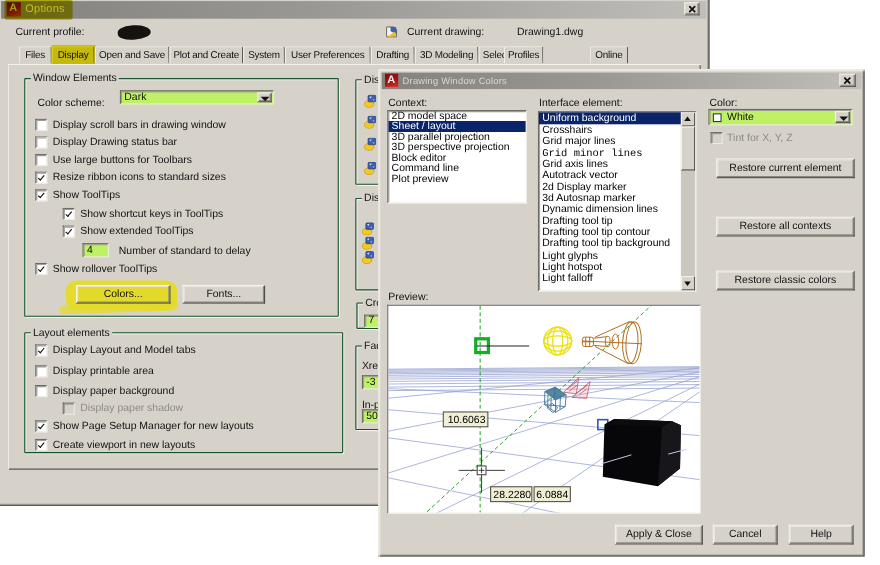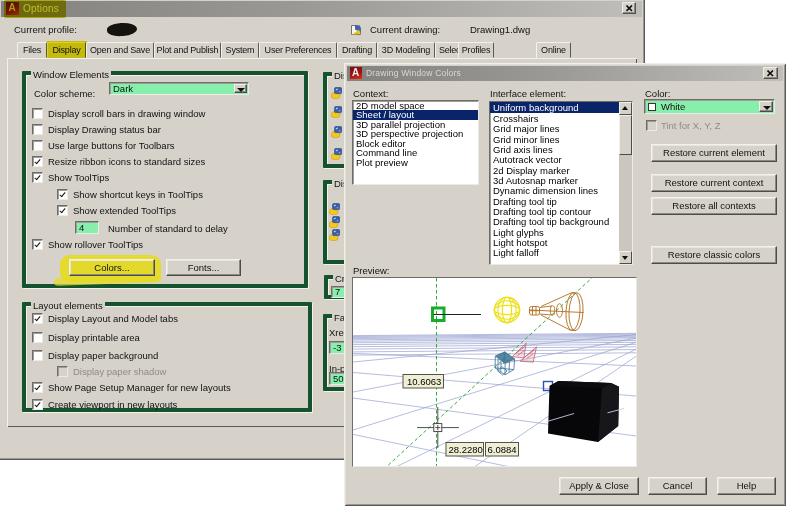--- a/index.html
+++ b/index.html
@@ -11,38 +11,38 @@
   .dlg { position:absolute; background:#d6d2ca;
     box-shadow: inset 1px 1px 0 #f2efe9, inset -1px -1px 0 #5a5a55,
                 inset 2px 2px 0 #e2ded6, inset -2px -2px 0 #989890; }
   .tbar { position:absolute; left:3px; right:3px; top:3px; height:15px;
     background:linear-gradient(90deg,#84827e 0%, #9a9894 45%, #c0beba 100%); }
   .tbar .ttext { position:absolute; left:20px; top:2px; font-size:10px; color:#e9e9e9; letter-spacing:.2px; }
   .xbtn { position:absolute; background:#d6d2ca; border:1px solid;
     border-color:#f0ede7 #55534e #55534e #f0ede7; box-shadow: inset -1px -1px 0 #8b8983;
     display:flex; align-items:center; justify-content:center; }
 
-  .gb { position:absolute; border:4px solid #14532d; border-radius:1px;
+  .gb { position:absolute; border:1px solid #14532d; border-radius:1px;
         box-shadow: 1px 1px 0 #f4f1eb, inset 1px 1px 0 #f4f1eb; }
   .gb .lab { position:absolute; top:-6px; left:5px; background:#d6d2ca; padding:0 2px;
      font-size:9.5px; color:#111; line-height:12px; white-space:nowrap;}
 
   .cb { position:absolute; width:11px; height:11px; background:#fff; border:1px solid;
     border-color:#6e6c66 #eceae4 #eceae4 #6e6c66; box-shadow: inset 1px 1px 0 #9f9d97; }
   .cb.dis { background:#d6d2ca; }
   .chk { position:absolute; left:2.5px; top:0.5px; width:3px; height:6px;
     border:solid #111; border-width:0 1.6px 1.6px 0; transform:rotate(40deg); }
   .lbl { position:absolute; font-size:9.5px; color:#111; white-space:nowrap; line-height:12px; }
   .lbl.dis { color:#8e8b82; }
 
   .btn { position:absolute; background:#d6d2ca; border:1px solid;
     border-color:#f4f1eb #4e4c47 #4e4c47 #f4f1eb;
     box-shadow: inset -1px -1px 0 #8b8983, inset 1px 1px 0 #e8e5df;
     font-size:9.5px; color:#111; text-align:center; }
-  .field { position:absolute; background:#86efac; border:1px solid;
+  .field { position:absolute; background:#bef264; border:1px solid;
     border-color:#6e6c66 #eceae4 #eceae4 #6e6c66; box-shadow: inset 1px 1px 0 #9f9d97;
     font-size:9.5px; color:#111; }
   .drop { position:absolute; right:1px; top:1px; bottom:1px; width:14px; background:#d6d2ca;
     border:1px solid; border-color:#f4f1eb #4e4c47 #4e4c47 #f4f1eb; box-shadow: inset -1px -1px 0 #8b8983; }
   .arr { position:absolute; left:3px; top:4px; width:0; height:0;
     border-left:4px solid transparent; border-right:4px solid transparent; border-top:4px solid #111; }
 
   .list { position:absolute; background:#fff; border:1px solid;
     border-color:#6e6c66 #eceae4 #eceae4 #6e6c66; box-shadow: inset 1px 1px 0 #9f9d97;
     font-size:9.5px; color:#000; overflow:hidden; }
@@ -81,21 +81,21 @@
           <polygon points="2,10.5 9,5.8 10.5,9.5 5.5,10.5" fill="#f0bd1a"></polygon>
         </svg>
     </div>
     <div class="lbl" style="left:372px;top:26px;">Current drawing:</div>
     <div class="lbl" style="left:472px;top:26px;">Drawing1.dwg</div>
 
     <div class="tab" style="left:19px;  width:30px;">Files</div>
     <div class="tab" style="left:49px;  width:39px;">Display</div>
     <div class="hl" style="left:49px;top:43px;width:40px;height:18px;background:#eae213;mix-blend-mode:multiply;"></div>
     <div class="tab" style="left:88px;  width:68px;">Open and Save</div>
-    <div class="tab" style="left:156px; width:67px;">Plot and Publish</div>
+    <div class="tab" style="left:156px; width:67px;">Plot and Create</div>
     <div class="tab" style="left:223px; width:38px;">System</div>
     <div class="tab" style="left:261px; width:78px;">User Preferences</div>
     <div class="tab" style="left:339px; width:40px;">Drafting</div>
     <div class="tab" style="left:379px; width:58px;">3D Modeling</div>
     <div class="tab" style="left:437px; width:43px;">Selection</div>
     <div class="tab" style="left:460px; width:36px;">Profiles</div>
     <div class="tab" style="left:516px; width:35px;margin-left:22px;">Online</div>
 
     <div class="abs" style="left:9px;top:60px;width:630px;height:369px;
        box-shadow: inset 1px 1px 0 #f4f1eb, inset -1px -1px 0 #5a5a55;"></div>
@@ -257,21 +257,21 @@
       <div class="li" style="height:9.5px;line-height:10px;">Block editor</div>
       <div class="li" style="height:9.5px;line-height:10px;">Command line</div>
       <div class="li" style="height:9.5px;line-height:10px;">Plot preview</div>
     </div>
 
     <div class="lbl" style="left:146px;top:25px;">Interface element:</div>
     <div class="list" style="left:145px;top:38px;width:144px;height:164px;">
       <div class="li sel" style="height:11px;line-height:11px;">Uniform background</div>
       <div class="li" style="height:10.35px;line-height:11px;">Crosshairs</div>
       <div class="li" style="height:10.35px;line-height:11px;">Grid major lines</div>
-      <div class="li" style="height:10.35px;line-height:11px;">Grid minor lines</div>
+      <div class="li" style="height:10.35px;line-height:11px;font-family:Liberation Mono, monospace;">Grid minor lines</div>
       <div class="li" style="height:10.35px;line-height:11px;">Grid axis lines</div>
       <div class="li" style="height:10.35px;line-height:11px;">Autotrack vector</div>
       <div class="li" style="height:10.35px;line-height:11px;">2d Display marker</div>
       <div class="li" style="height:10.35px;line-height:11px;">3d Autosnap marker</div>
       <div class="li" style="height:10.35px;line-height:11px;">Dynamic dimension lines</div>
       <div class="li" style="height:10.35px;line-height:11px;">Drafting tool tip</div>
       <div class="li" style="height:10.35px;line-height:11px;">Drafting tool tip contour</div>
       <div class="li" style="height:10.35px;line-height:11px;">Drafting tool tip background</div>
       <div class="li" style="height:10.35px;line-height:11px;">Light glyphs</div>
       <div class="li" style="height:10.35px;line-height:11px;">Light hotspot</div>
@@ -293,21 +293,20 @@
       <div class="abs" style="left:3px;top:3px;width:8px;height:8px;background:#fff;border:1px solid #333;"></div>
       <div style="padding-left:16px;line-height:13px;">White</div>
       <div class="drop">
           <div class="arr" style="top:4px;"></div>
         </div>
     </div>
     <div class="cb dis" style="left:302px;top:57px;"></div>
     <div class="lbl dis" style="left:317px;top:57px;">Tint for X, Y, Z</div>
 
     <div class="btn" style="left:307px;top:81px;width:126px;height:18px;line-height:16px;">Restore current element</div>
-    <div class="btn" style="left:307px;top:111px;width:126px;height:18px;line-height:16px;">Restore current context</div>
     <div class="btn" style="left:307px;top:183px;width:126px;height:18px;line-height:16px;">Restore classic colors</div>
     <div class="btn" style="left:307px;top:134px;width:126px;height:18px;line-height:16px;">Restore all contexts</div>
 
     <div class="lbl" style="left:9px;top:202px;">Preview:</div>
     <div class="abs" id="preview" style="left:8px;top:214px;width:285px;height:190px;background:#fff;
        border:1px solid; border-color:#6e6c66 #eceae4 #eceae4 #6e6c66;">
       <svg id="scene" width="283" height="188" viewBox="0 0 283 188">
 <g stroke="#96a1d0" stroke-width="0.7" fill="none">
 <line x1="0" y1="57.6" x2="283" y2="55.3"></line>
 <line x1="0" y1="58.5" x2="283" y2="56.2"></line>

